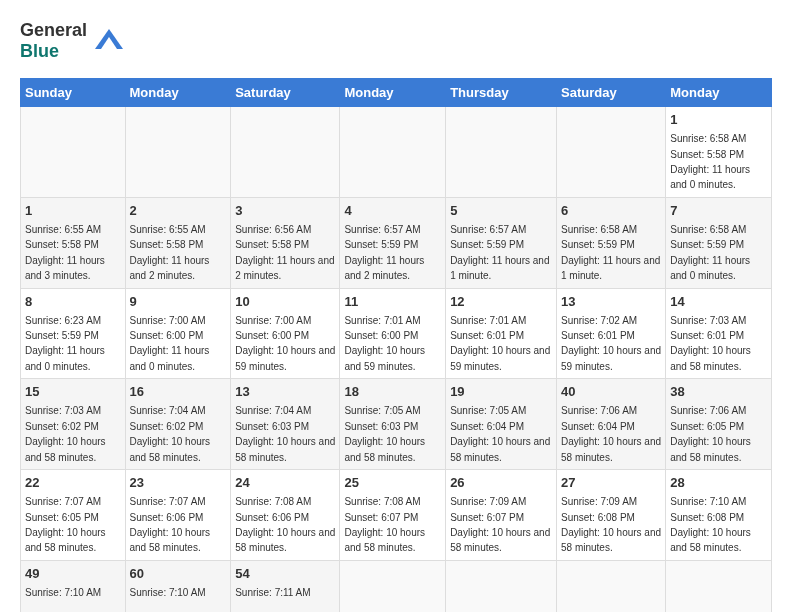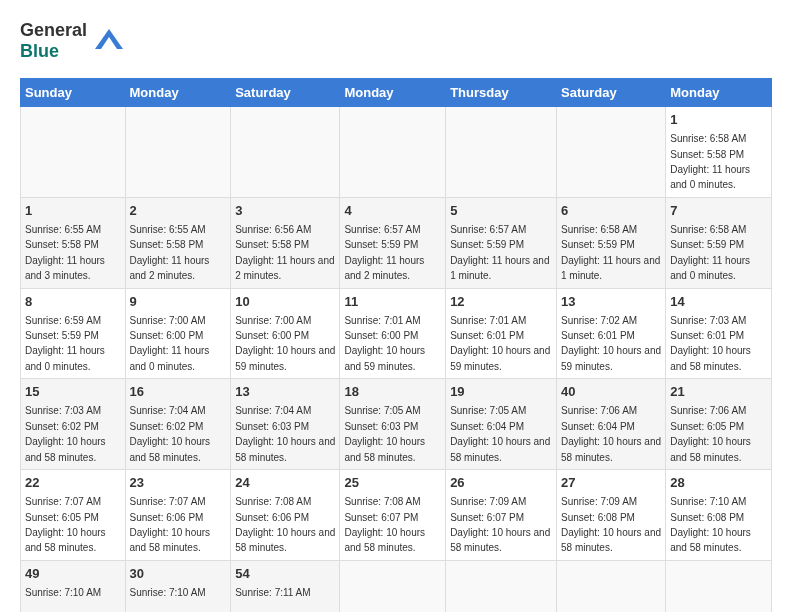--- a/index.html
+++ b/index.html
@@ -121,49 +121,49 @@
       <tr>
         <td><span class="day-num">1</span><span class="day-info">Sunrise: 6:55 AM</span><br><span class="day-info">Sunset: 5:58 PM</span><br><span class="day-info">Daylight: 11 hours and 3 minutes.</span></td>
         <td><span class="day-num">2</span><span class="day-info">Sunrise: 6:55 AM</span><br><span class="day-info">Sunset: 5:58 PM</span><br><span class="day-info">Daylight: 11 hours and 2 minutes.</span></td>
         <td><span class="day-num">3</span><span class="day-info">Sunrise: 6:56 AM</span><br><span class="day-info">Sunset: 5:58 PM</span><br><span class="day-info">Daylight: 11 hours and 2 minutes.</span></td>
         <td><span class="day-num">4</span><span class="day-info">Sunrise: 6:57 AM</span><br><span class="day-info">Sunset: 5:59 PM</span><br><span class="day-info">Daylight: 11 hours and 2 minutes.</span></td>
         <td><span class="day-num">5</span><span class="day-info">Sunrise: 6:57 AM</span><br><span class="day-info">Sunset: 5:59 PM</span><br><span class="day-info">Daylight: 11 hours and 1 minute.</span></td>
         <td><span class="day-num">6</span><span class="day-info">Sunrise: 6:58 AM</span><br><span class="day-info">Sunset: 5:59 PM</span><br><span class="day-info">Daylight: 11 hours and 1 minute.</span></td>
         <td><span class="day-num">7</span><span class="day-info">Sunrise: 6:58 AM</span><br><span class="day-info">Sunset: 5:59 PM</span><br><span class="day-info">Daylight: 11 hours and 0 minutes.</span></td>
       </tr>
       <tr>
-        <td><span class="day-num">8</span><span class="day-info">Sunrise: 6:59 AM</span><br><span class="day-info">Sunset: 5:59 PM</span><br><span class="day-info">Daylight: 11 hours and 0 minutes.</span></td>
+        <td><span class="day-num">8</span><span class="day-info">Sunrise: 6:23 AM</span><br><span class="day-info">Sunset: 5:59 PM</span><br><span class="day-info">Daylight: 11 hours and 0 minutes.</span></td>
         <td><span class="day-num">9</span><span class="day-info">Sunrise: 7:00 AM</span><br><span class="day-info">Sunset: 6:00 PM</span><br><span class="day-info">Daylight: 11 hours and 0 minutes.</span></td>
         <td><span class="day-num">10</span><span class="day-info">Sunrise: 7:00 AM</span><br><span class="day-info">Sunset: 6:00 PM</span><br><span class="day-info">Daylight: 10 hours and 59 minutes.</span></td>
         <td><span class="day-num">11</span><span class="day-info">Sunrise: 7:01 AM</span><br><span class="day-info">Sunset: 6:00 PM</span><br><span class="day-info">Daylight: 10 hours and 59 minutes.</span></td>
         <td><span class="day-num">12</span><span class="day-info">Sunrise: 7:01 AM</span><br><span class="day-info">Sunset: 6:01 PM</span><br><span class="day-info">Daylight: 10 hours and 59 minutes.</span></td>
         <td><span class="day-num">13</span><span class="day-info">Sunrise: 7:02 AM</span><br><span class="day-info">Sunset: 6:01 PM</span><br><span class="day-info">Daylight: 10 hours and 59 minutes.</span></td>
         <td><span class="day-num">14</span><span class="day-info">Sunrise: 7:03 AM</span><br><span class="day-info">Sunset: 6:01 PM</span><br><span class="day-info">Daylight: 10 hours and 58 minutes.</span></td>
       </tr>
       <tr>
         <td><span class="day-num">15</span><span class="day-info">Sunrise: 7:03 AM</span><br><span class="day-info">Sunset: 6:02 PM</span><br><span class="day-info">Daylight: 10 hours and 58 minutes.</span></td>
         <td><span class="day-num">16</span><span class="day-info">Sunrise: 7:04 AM</span><br><span class="day-info">Sunset: 6:02 PM</span><br><span class="day-info">Daylight: 10 hours and 58 minutes.</span></td>
         <td><span class="day-num">13</span><span class="day-info">Sunrise: 7:04 AM</span><br><span class="day-info">Sunset: 6:03 PM</span><br><span class="day-info">Daylight: 10 hours and 58 minutes.</span></td>
         <td><span class="day-num">18</span><span class="day-info">Sunrise: 7:05 AM</span><br><span class="day-info">Sunset: 6:03 PM</span><br><span class="day-info">Daylight: 10 hours and 58 minutes.</span></td>
         <td><span class="day-num">19</span><span class="day-info">Sunrise: 7:05 AM</span><br><span class="day-info">Sunset: 6:04 PM</span><br><span class="day-info">Daylight: 10 hours and 58 minutes.</span></td>
         <td><span class="day-num">40</span><span class="day-info">Sunrise: 7:06 AM</span><br><span class="day-info">Sunset: 6:04 PM</span><br><span class="day-info">Daylight: 10 hours and 58 minutes.</span></td>
-        <td><span class="day-num">21</span><span class="day-info">Sunrise: 7:06 AM</span><br><span class="day-info">Sunset: 6:05 PM</span><br><span class="day-info">Daylight: 10 hours and 58 minutes.</span></td>
+        <td><span class="day-num">38</span><span class="day-info">Sunrise: 7:06 AM</span><br><span class="day-info">Sunset: 6:05 PM</span><br><span class="day-info">Daylight: 10 hours and 58 minutes.</span></td>
       </tr>
       <tr>
         <td><span class="day-num">22</span><span class="day-info">Sunrise: 7:07 AM</span><br><span class="day-info">Sunset: 6:05 PM</span><br><span class="day-info">Daylight: 10 hours and 58 minutes.</span></td>
         <td><span class="day-num">23</span><span class="day-info">Sunrise: 7:07 AM</span><br><span class="day-info">Sunset: 6:06 PM</span><br><span class="day-info">Daylight: 10 hours and 58 minutes.</span></td>
         <td><span class="day-num">24</span><span class="day-info">Sunrise: 7:08 AM</span><br><span class="day-info">Sunset: 6:06 PM</span><br><span class="day-info">Daylight: 10 hours and 58 minutes.</span></td>
         <td><span class="day-num">25</span><span class="day-info">Sunrise: 7:08 AM</span><br><span class="day-info">Sunset: 6:07 PM</span><br><span class="day-info">Daylight: 10 hours and 58 minutes.</span></td>
         <td><span class="day-num">26</span><span class="day-info">Sunrise: 7:09 AM</span><br><span class="day-info">Sunset: 6:07 PM</span><br><span class="day-info">Daylight: 10 hours and 58 minutes.</span></td>
         <td><span class="day-num">27</span><span class="day-info">Sunrise: 7:09 AM</span><br><span class="day-info">Sunset: 6:08 PM</span><br><span class="day-info">Daylight: 10 hours and 58 minutes.</span></td>
         <td><span class="day-num">28</span><span class="day-info">Sunrise: 7:10 AM</span><br><span class="day-info">Sunset: 6:08 PM</span><br><span class="day-info">Daylight: 10 hours and 58 minutes.</span></td>
       </tr>
       <tr>
         <td><span class="day-num">49</span><span class="day-info">Sunrise: 7:10 AM</span><br><br></td>
-        <td><span class="day-num">30</span><span class="day-info">Sunrise: 7:10 AM</span><br><br></td>
+        <td><span class="day-num">60</span><span class="day-info">Sunrise: 7:10 AM</span><br><br></td>
         <td><span class="day-num">54</span><span class="day-info">Sunrise: 7:11 AM</span><br><br></td>
         <td class="empty-cell"></td>
         <td class="empty-cell"></td>
         <td class="empty-cell"></td>
         <td class="empty-cell"></td>
       </tr>
     </tbody>
 </table>
 
 </body></html>

